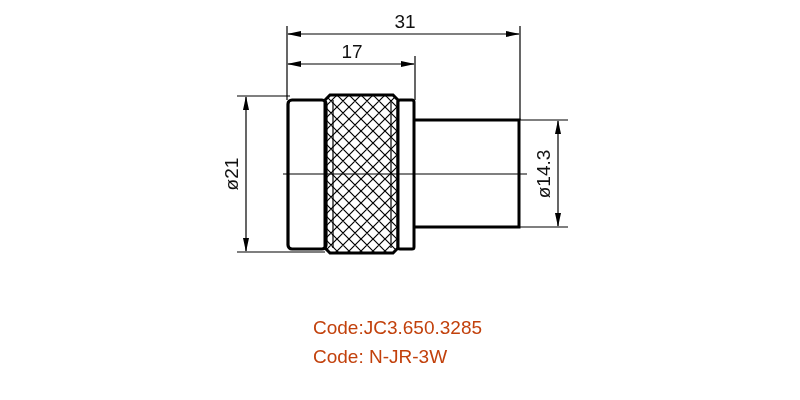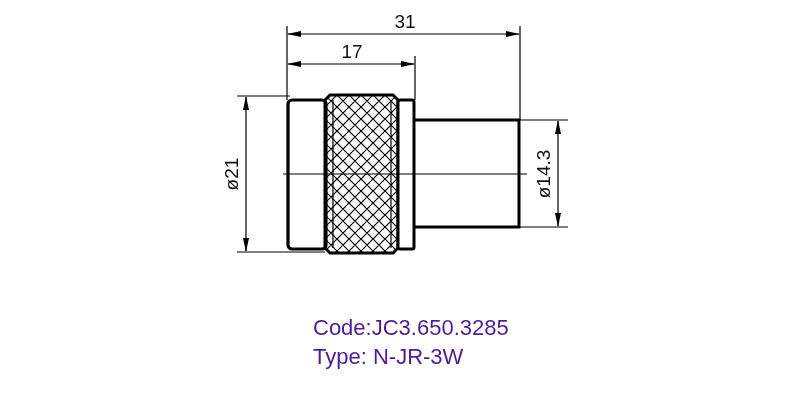--- a/index.html
+++ b/index.html
@@ -1,18 +1,18 @@
 <!DOCTYPE html>
 <html><head>
 <meta charset="utf-8">
 <style>
   html, body { margin: 0; padding: 0; background: #ffffff; }
   body { width: 800px; height: 400px; position: relative; overflow: hidden; font-family: "Liberation Sans", sans-serif; }
   #drawing { position: absolute; left: 0; top: 0; }
-  .caption { position: absolute; left: 313px; color: #4c1d95; font-size: 22px; line-height: 24px; white-space: nowrap; }
+  .caption { position: absolute; left: 313px; color: #c2410c; font-size: 19px; line-height: 24px; white-space: nowrap; }
   #code-line { top: 316px; }
   #type-line { top: 345px; }
   svg text { font-family: "Liberation Sans", sans-serif; fill: #111; }
 </style>
 </head>
 <body>
 
 <svg id="drawing" width="800" height="400" viewBox="0 0 800 400" xmlns="http://www.w3.org/2000/svg">
   <defs>
     <pattern id="knurl" patternUnits="userSpaceOnUse" width="12" height="12" x="325" y="95">
@@ -66,13 +66,13 @@
 
     <rect x="398" y="100" width="16" height="149" rx="2" stroke-width="3" fill="#fff"></rect>
 
     <path d="M414,120 L519,120 L519,227 L414,227" stroke-width="3"></path>
   </g>
 
   <line x1="283" y1="174" x2="527" y2="174" stroke="#000" stroke-width="1.2"></line>
 </svg>
 
 <div id="code-line" class="caption">Code:JC3.650.3285</div>
-<div id="type-line" class="caption">Type: N-JR-3W</div>
+<div id="type-line" class="caption">Code: N-JR-3W</div>
 
 </body></html>

